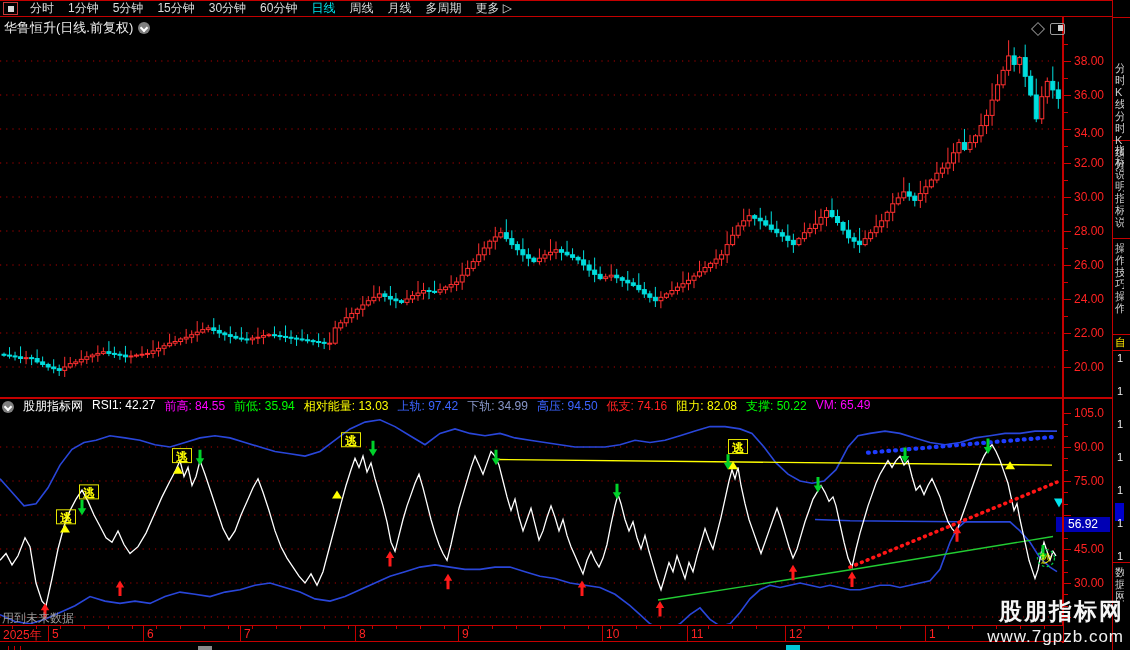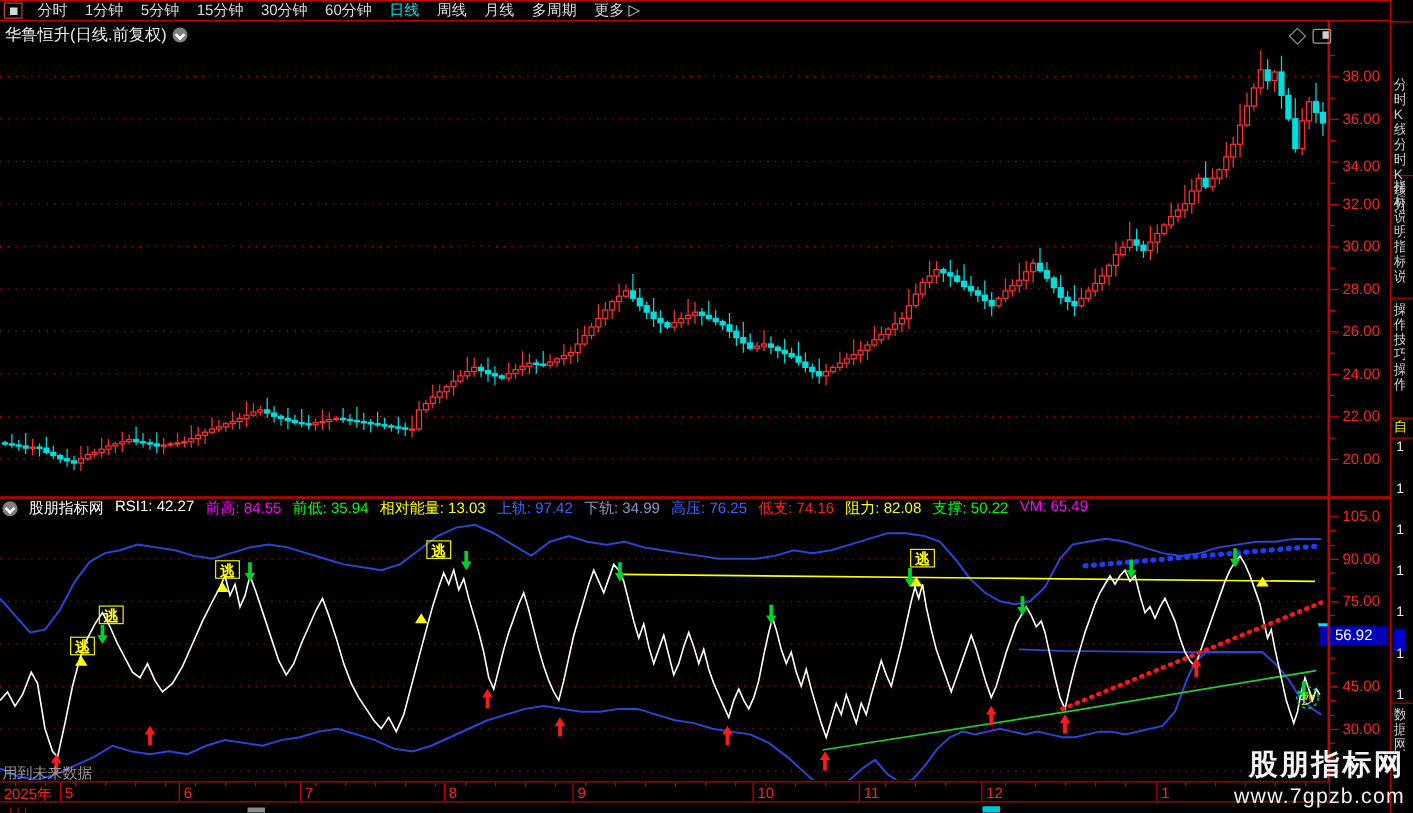--- a/index.html
+++ b/index.html
@@ -527,21 +527,21 @@
 <div id="indicator-header">
   <span class="circ-icon"></span>
   <span style="color:#fff">股朋指标网</span>
   <span id="stats" style="display:flex;gap:9px">
       <span style="color: rgb(255, 255, 255);">RSI1: 42.27</span>
       <span style="color: rgb(255, 0, 255);">前高: 84.55</span>
       <span style="color: rgb(0, 255, 0);">前低: 35.94</span>
       <span style="color: rgb(255, 255, 0);">相对能量: 13.03</span>
       <span style="color: rgb(60, 100, 255);">上轨: 97.42</span>
       <span style="color: rgb(136, 150, 200);">下轨: 34.99</span>
-      <span style="color: rgb(60, 100, 255);">高压: 76.25</span>
+      <span style="color: rgb(60, 100, 255);">高压: 94.50</span>
       <span style="color: rgb(255, 34, 34);">低支: 74.16</span>
       <span style="color: rgb(255, 255, 0);">阻力: 82.08</span>
       <span style="color: rgb(0, 255, 0);">支撑: 50.22</span>
       <span style="color: rgb(255, 0, 255);">VM: 65.49</span>
     </span>
 </div>
 
 <svg id="lower-svg" width="1063" height="212">
     <line x1="0" y1="35" x2="1060" y2="35" stroke="#a80000" stroke-width="1" stroke-dasharray="1.2 5"></line>
     <line x1="0" y1="69.0005" x2="1060" y2="69.0005" stroke="#a80000" stroke-width="1" stroke-dasharray="1.2 5"></line>
@@ -590,21 +590,21 @@
     <rect x="341.5" y="20.7333" width="19" height="14" fill="none" stroke="#ffff00" stroke-width="1" opacity="0.9"></rect>
     <text x="351" y="32.7333" fill="#ffff00" font-size="12" font-weight="bold" text-anchor="middle">逃</text>
     <rect x="728.5" y="27.5334" width="19" height="14" fill="none" stroke="#ffff00" stroke-width="1" opacity="0.9"></rect>
     <text x="738" y="39.5334" fill="#ffff00" font-size="12" font-weight="bold" text-anchor="middle">逃</text>
     <circle cx="1046" cy="146.06830000000002" r="8.5" fill="none" stroke="#00cc44" stroke-width="1.3" stroke-dasharray="2.5 2.5"></circle>
     <text x="1046" y="150.06830000000002" fill="#ffff00" font-size="11" text-anchor="middle">抄</text>
     <polygon points="1054,86.53415000000001 1064,86.53415000000001 1059,95.53415000000001" fill="#00e5ee"></polygon>
   </svg>
 
 <div id="lower-axis">
-  <div id="value-badge" style="top: 93px;">56.92</div>
+  <div id="value-badge" style="top: 109px;">56.92</div>
 <div class="tick" style="top: 209.002px; width: 7px;"></div>
     <div class="tick" style="top: 197.669px; width: 4px;"></div>
     <div class="tick" style="top: 186.335px; width: 4px;"></div>
     <div class="tick" style="top: 175.002px; width: 7px;"></div>
     <div class="tick" style="top: 163.668px; width: 4px;"></div>
     <div class="tick" style="top: 152.335px; width: 4px;"></div>
     <div class="tick" style="top: 141.001px; width: 7px;"></div>
     <div class="tick" style="top: 129.668px; width: 4px;"></div>
     <div class="tick" style="top: 118.335px; width: 4px;"></div>
     <div class="tick" style="top: 107.001px; width: 7px;"></div>

